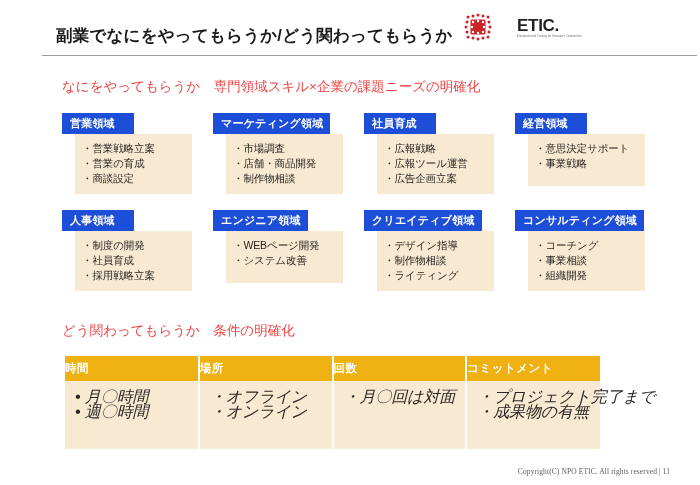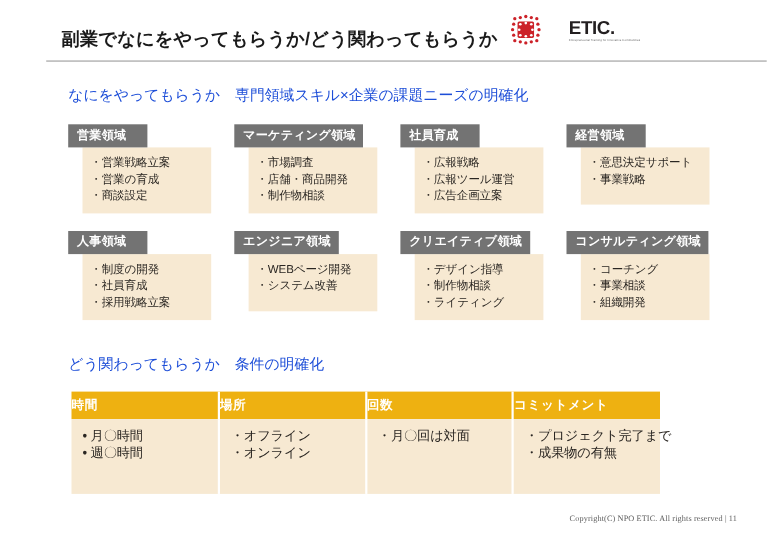--- a/index.html
+++ b/index.html
@@ -74,21 +74,21 @@
     letter-spacing: 0.1px;
     margin-top: 2px;
     white-space: nowrap;
   }
 
   
   .section-heading {
     position: absolute;
     font-size: 13.5px;
     font-weight: normal;
-    color: #1d4ed8;
+    color: #ef4444;
     white-space: nowrap;
   }
   #heading-what { left: 62px; top: 78px; }
   #heading-how  { left: 62px; top: 322px; }
 
   
   .card-grid {
     position: absolute;
     left: 62px;
     top: 113px;
@@ -96,21 +96,21 @@
     display: grid;
     grid-template-columns: repeat(4, 130px);
     grid-column-gap: 21px;
     grid-row-gap: 16px;
   }
   .domain-card {
     width: 130px;
   }
   .card-head {
     display: inline-block;
-    background: #737373;
+    background: #1d4ed8;
     color: #ffffff;
     font-size: 11px;
     font-weight: bold;
     line-height: 1;
     padding: 5px 7px 5px 8px;
     white-space: nowrap;
     letter-spacing: 0.2px;
     box-sizing: border-box;
     min-width: 72px;
   }
@@ -159,25 +159,26 @@
     vertical-align: top;
     padding: 8px 6px 10px 10px;
     border-right: 2px solid #ffffff;
     height: 50px;
   }
   .cond-table td:last-child { border-right: none; }
   .cond-table ul {
     margin: 0; padding: 0; list-style: none;
   }
   .cond-table li {
-    font-size: 12px;
+    font-size: 16px;
     line-height: 15px;
     color: #2a2622;
     white-space: nowrap;
     letter-spacing: -0.1px;
+    font-style: italic;
   }
 
   
   .slide-footer {
     position: absolute;
     right: 30px;
     bottom: 9px;
     font-size: 7.5px;
     color: #5d5d5d;
     white-space: nowrap;

